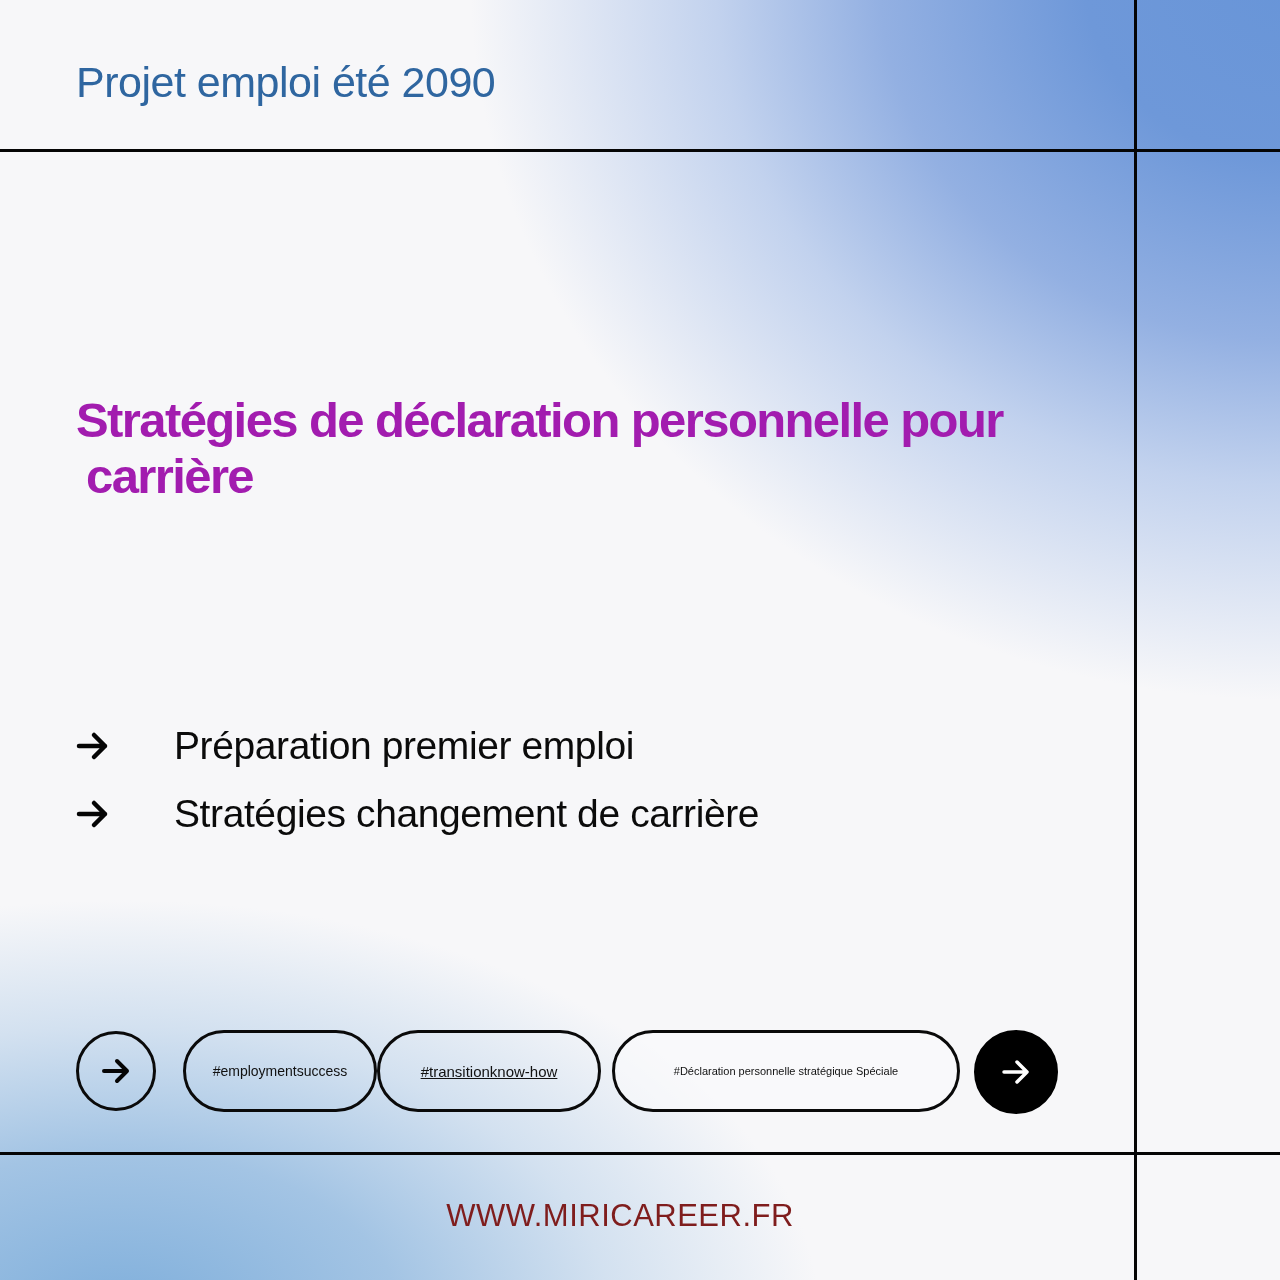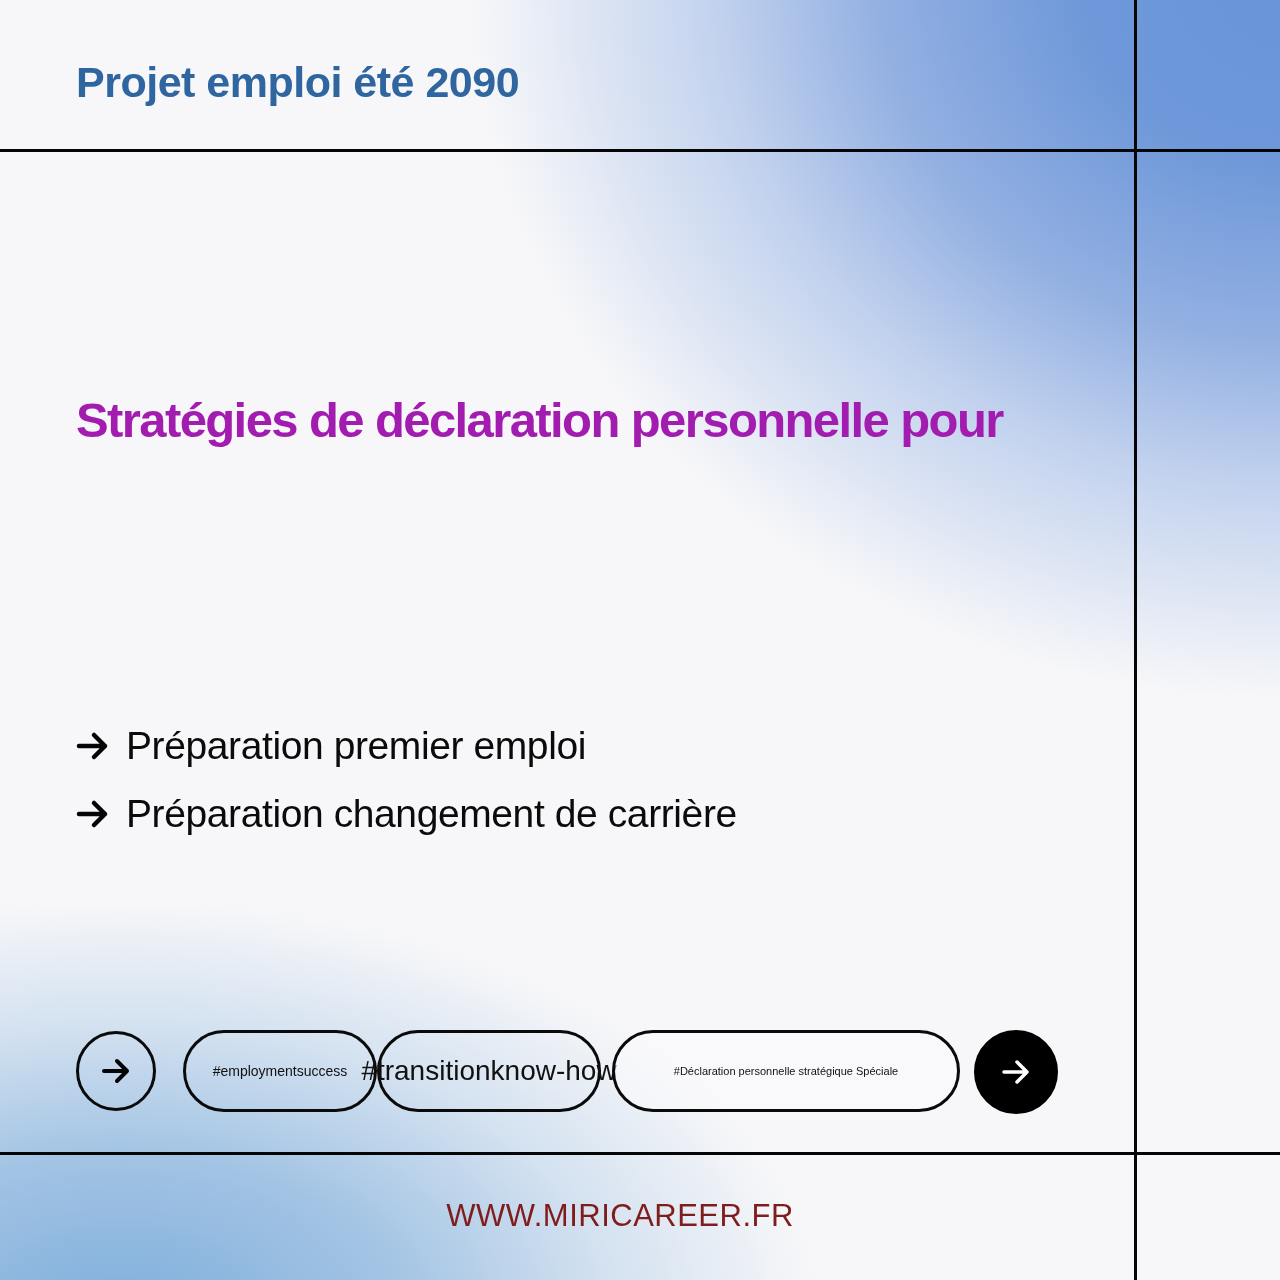--- a/index.html
+++ b/index.html
@@ -17,50 +17,50 @@
     .bg-bottom {
       position: absolute; inset: 0;
       background:
         radial-gradient(ellipse 700px 420px at 120px 1320px, #7eaedb 0%, #a3c4e4 40%, #d3e1f0 70%, rgba(247,247,249,0) 100%);
     }
     .hline { position: absolute; left: 0; width: 1280px; height: 3px; background: #050505; }
     .vline { position: absolute; top: 0; height: 1280px; width: 3px; background: #050505; left: 1134px; }
 
     .header-title {
       position: absolute; left: 76px; top: 58px;
-      font-size: 43px; font-weight: 700; color: #2f66a0; letter-spacing: -0.5px;
+      font-size: 43px; font-weight: 400; color: #2f66a0; letter-spacing: -0.5px;
       white-space: nowrap;
     }
     .main-title {
       position: absolute; left: 76px; top: 392px; width: 1000px;
       font-size: 49px; font-weight: 700; color: #a21caf; line-height: 56px;
       letter-spacing: -1.6px;
     }
     .main-title .line2 { display: block; padding-left: 10px; }
 
     .bullets { position: absolute; left: 76px; top: 712px; }
-    .bullet { display: flex; align-items: center; height: 68px; }
+    .bullet { display: flex; align-items: center; height: 68px; gap: 48px; }
     .bullet .arrow { width: 34px; height: 34px; margin-right: 16px; }
     .bullet .text { font-size: 39px; color: #0b0b0b; letter-spacing: -0.4px; white-space: nowrap; }
 
     .pill-row { position: absolute; top: 1030px; left: 76px; height: 84px; }
     .circle-btn {
       position: absolute; top: 1px; width: 80px; height: 80px; border-radius: 50%;
       border: 3px solid #0a0a0a; box-sizing: border-box;
       display: flex; align-items: center; justify-content: center;
     }
     .circle-btn.outline { left: 0; background: transparent; }
     .circle-btn.filled { left: 898px; background: #000; border-color: #000; width: 84px; height: 84px; top: 0; }
     .pill {
       position: absolute; top: 0; height: 82px; border: 3px solid #0a0a0a; border-radius: 41px;
       box-sizing: border-box; display: flex; align-items: center; justify-content: center;
       color: #111; white-space: nowrap;
     }
     .pill.p1 { left: 107px; width: 194px; font-size: 14px; }
-    .pill.p2 { left: 301px; width: 224px; font-size: 28px; }
+    .pill.p2 { left: 301px; width: 224px; font-size: 15px; text-decoration: underline; }
     .pill.p3 { left: 536px; width: 348px; font-size: 11px; background: rgba(250,250,252,0.6); }
 
     .footer-url {
       position: absolute; top: 1198px; left: 0; width: 1240px; text-align: center;
       font-size: 31px; color: #7f1d1d; letter-spacing: 0.5px;
     }
   </style>
 </head>
 <body>
 
@@ -70,34 +70,35 @@
 </div>
 
 <div class="hline" style="top:149px;"></div>
 <div class="hline" style="top:1152px;"></div>
 <div class="vline"></div>
 
 <div class="header-title">Projet emploi été 2090</div>
 
 <div class="main-title">
   <span>Stratégies de déclaration personnelle pour</span>
+  <span class="line2">carrière</span>
 </div>
 
 <div class="bullets">
   <div class="bullet">
     <svg class="arrow" viewBox="0 0 34 34">
       <path d="M3 17 H29 M18 6 L29 17 L18 28" stroke="#050505" stroke-width="4.5" fill="none" stroke-linecap="round" stroke-linejoin="round"></path>
     </svg>
     <span class="text">Préparation premier emploi</span>
   </div>
   <div class="bullet">
     <svg class="arrow" viewBox="0 0 34 34">
       <path d="M3 17 H29 M18 6 L29 17 L18 28" stroke="#050505" stroke-width="4.5" fill="none" stroke-linecap="round" stroke-linejoin="round"></path>
     </svg>
-    <span class="text">Préparation changement de carrière</span>
+    <span class="text">Stratégies changement de carrière</span>
   </div>
 </div>
 
 <div class="pill-row">
   <div class="circle-btn outline">
     <svg width="30" height="30" viewBox="0 0 30 30">
       <path d="M3 15 H26 M16 5 L26 15 L16 25" stroke="#050505" stroke-width="4" fill="none" stroke-linecap="round" stroke-linejoin="round"></path>
     </svg>
   </div>
   <div class="pill p1">#employmentsuccess</div>

